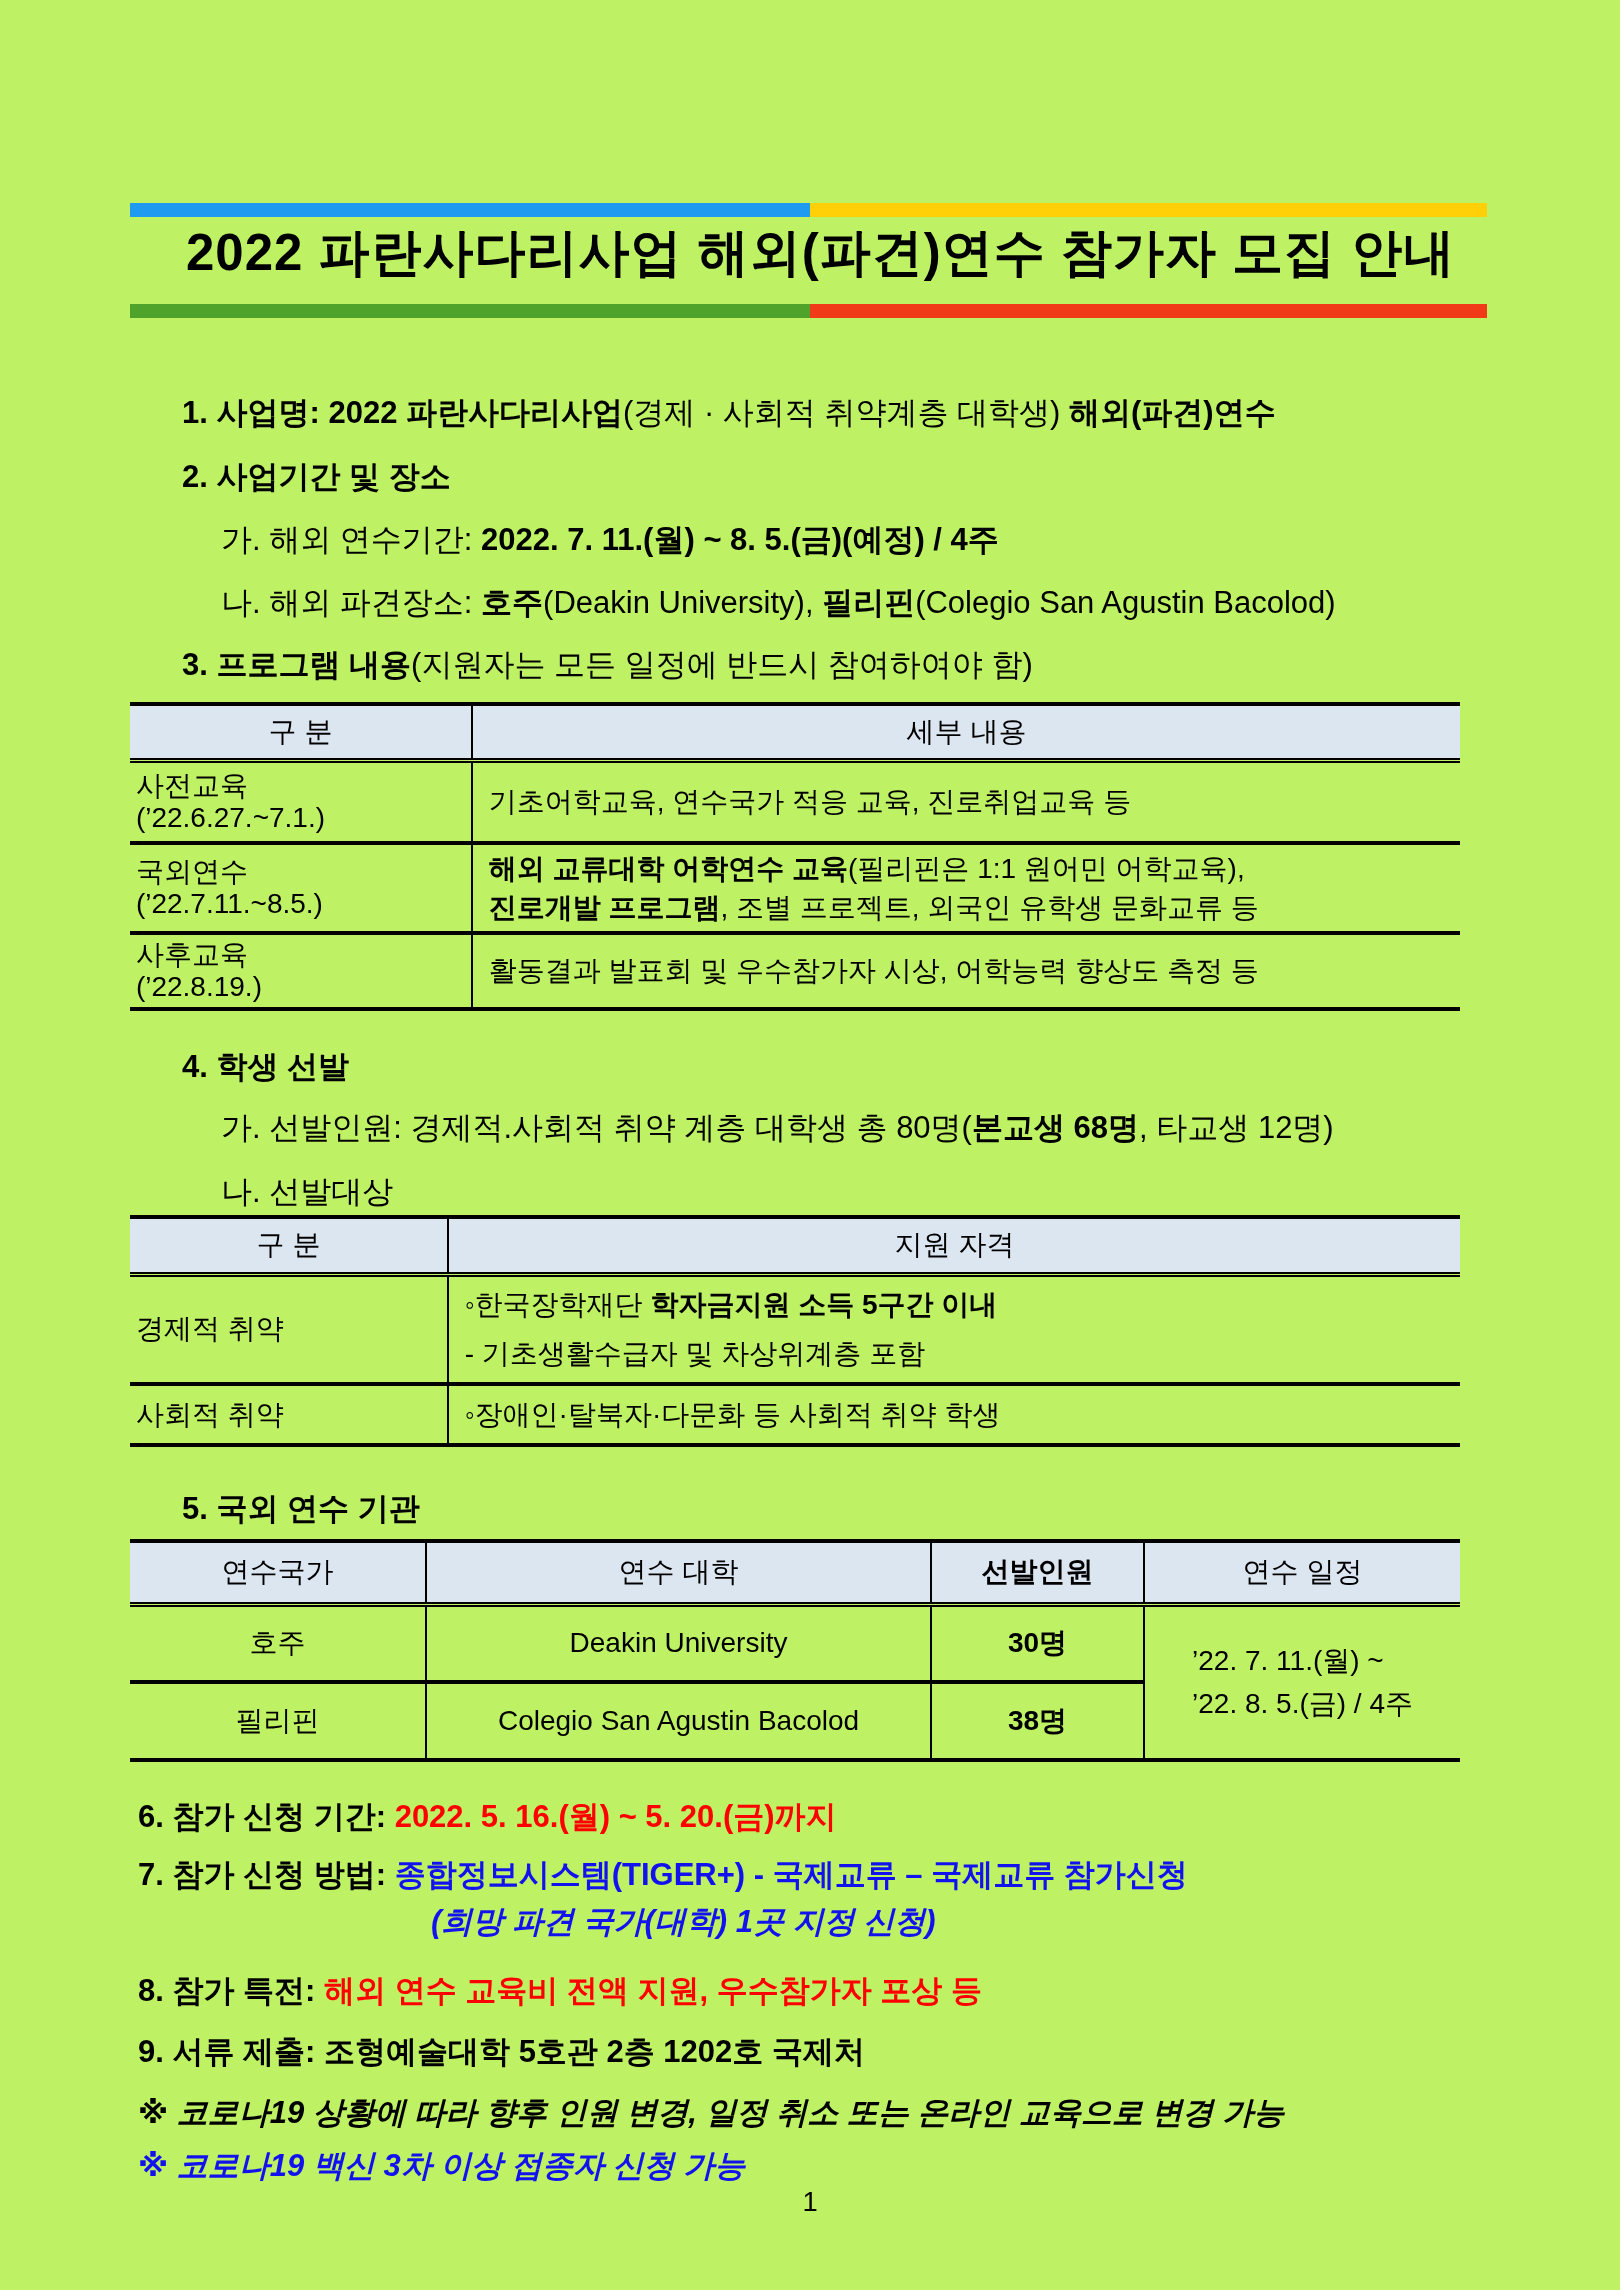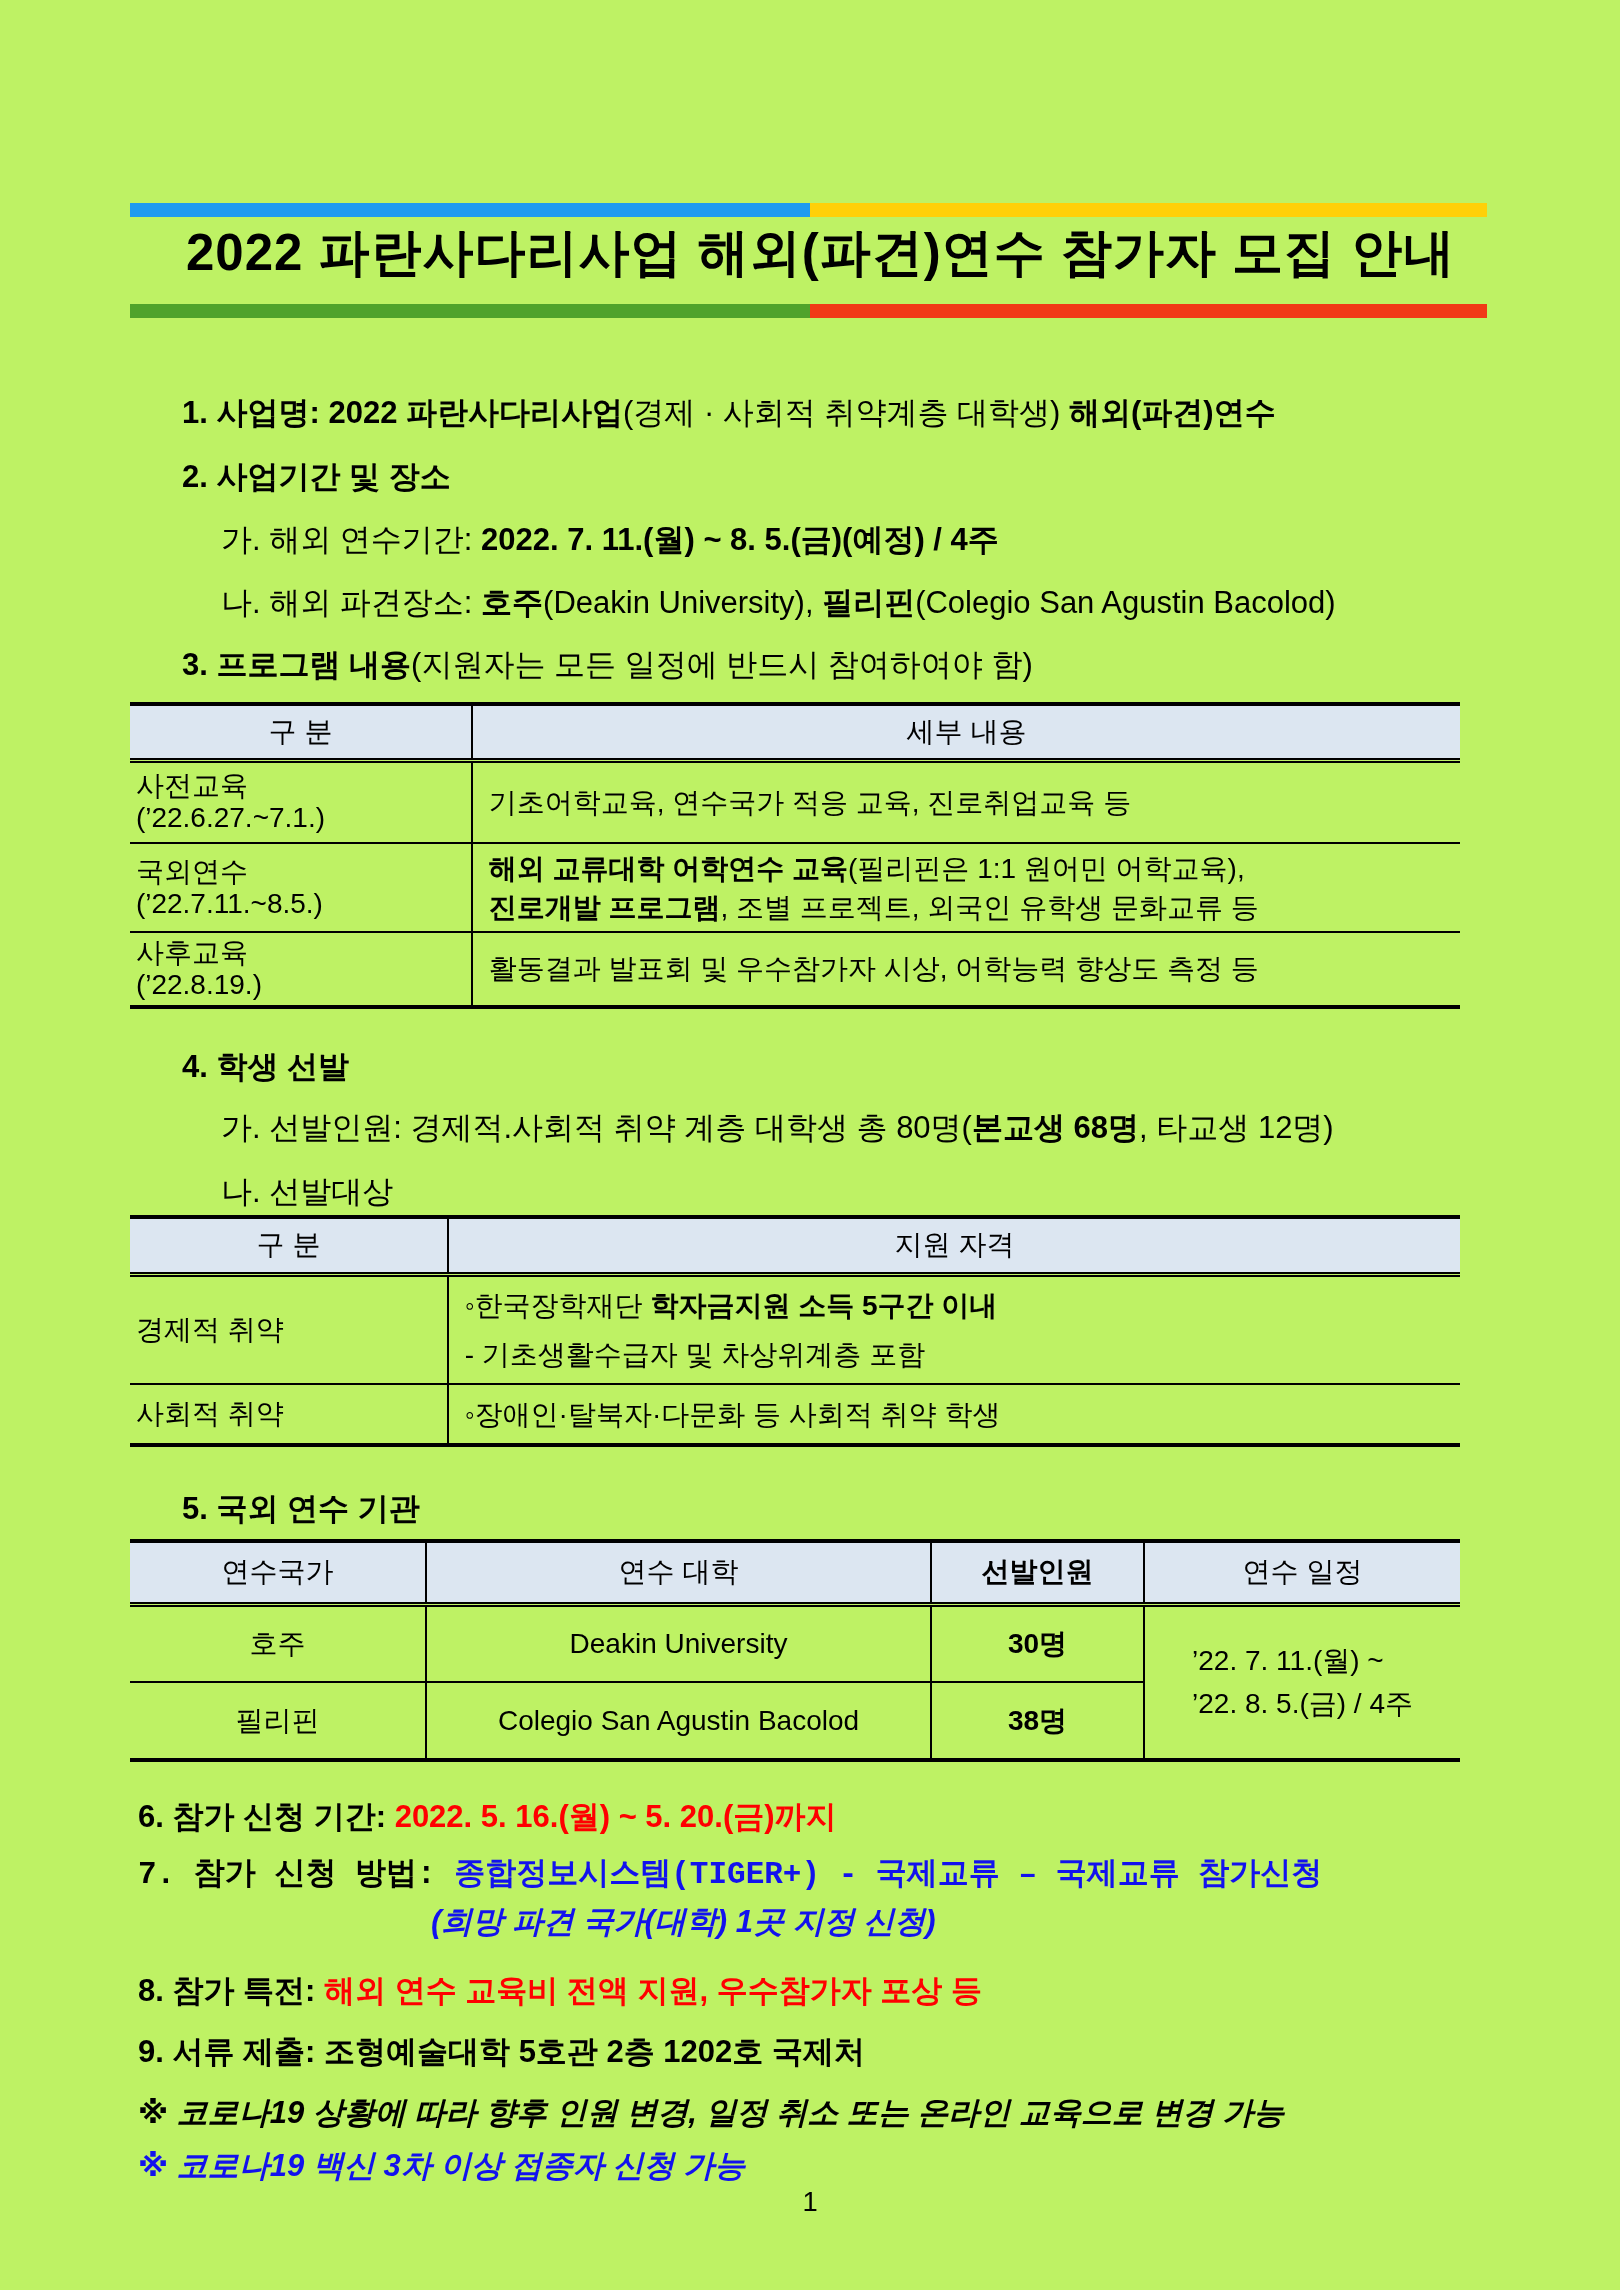--- a/index.html
+++ b/index.html
@@ -49,21 +49,21 @@
   .doc-table thead th {
     background:#DCE6F1;
     font-weight:normal;
     text-align:center;
     border-bottom:5.9px double #000;
     padding:3.9px 5.9px;
   }
   .doc-table thead th.bd { font-weight:bold; }
   .doc-table th + th,
   .doc-table td + td { border-left:2px solid #000; }
-  .doc-table tbody tr + tr td { border-top:2px solid #000000; }
+  .doc-table tbody tr + tr td { border-top:4px solid #000000; }
   .doc-table td { padding:3.9px 5.9px; vertical-align:middle; }
   .doc-table td.cat { }
   .doc-table td.cat div { line-height:32px; }
   .doc-table td.desc { text-align:left; padding-left:15.7px; line-height:37px; }
   .doc-table td.desc div { line-height:39px; }
   .t2 td.desc div { line-height:49px; }
   .doc-table td.ctr { text-align:center; }
   .sched-block { display:inline-block; text-align:left; }
   .sched-block div { line-height:43px; }
 
@@ -211,21 +211,21 @@
         <td class="ctr">Colegio San Agustin Bacolod</td>
         <td class="ctr bd">38명</td>
       </tr>
     </tbody>
   </table>
 
   <div class="abs line" style="left:138px; top:1776px;">
     <span class="bd">6. 참가 신청 기간: </span><span class="red">2022. 5. 16.(월) ~ 5. 20.(금)까지</span>
   </div>
 
-  <div class="abs line" style="left:138px; top:1834px;font-family:Liberation Mono, monospace;">
+  <div class="abs line" style="left:138px; top:1834px;">
     <span class="bd">7. 참가 신청 방법: </span><span class="blue">종합정보시스템(TIGER+) - 국제교류 – 국제교류 참가신청</span>
   </div>
   <div class="abs line blue it" style="left:431px; top:1881px;">(희망 파견 국가(대학) 1곳 지정 신청)</div>
 
   <div class="abs line" style="left:138px; top:1950px;">
     <span class="bd">8. 참가 특전: </span><span class="red">해외 연수 교육비 전액 지원, 우수참가자 포상 등</span>
   </div>
 
   <div class="abs line" style="left:138px; top:2011px;">
     <span class="bd">9. 서류 제출: </span><span class="bd">조형예술대학 5호관 2층 1202호 국제처</span>

